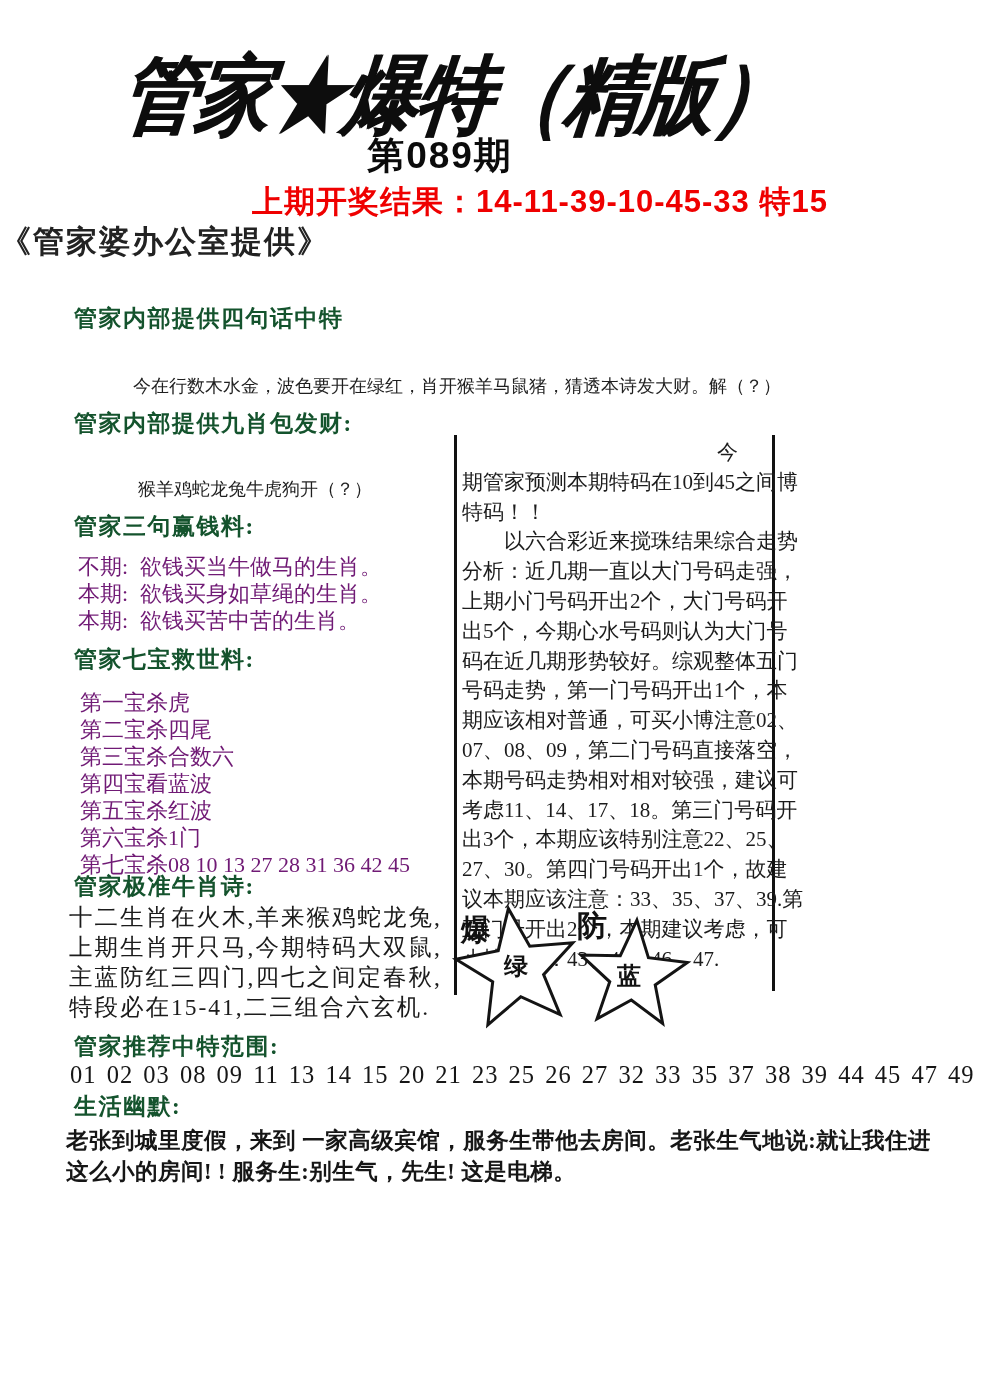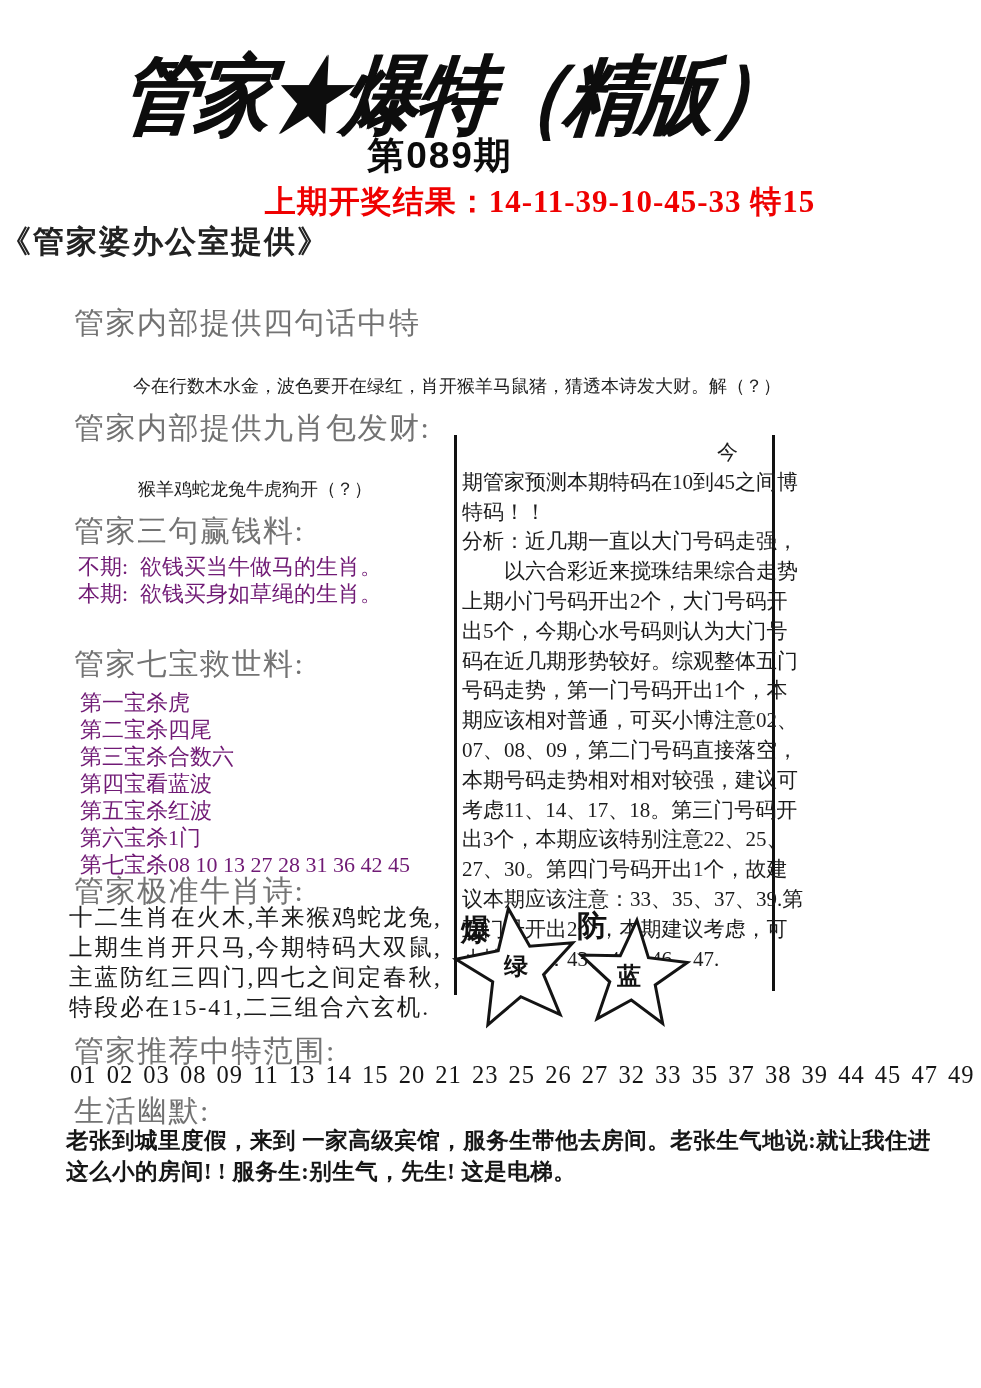--- a/index.html
+++ b/index.html
@@ -15,29 +15,29 @@
     transform:scaleX(0.88) skewX(-7deg);transform-origin:left top;
     letter-spacing:-2px;color:#0d0d0d;text-shadow:1.5px 0 0 #0d0d0d;
   }
   .issue{
     top:131px;left:0;width:880px;text-align:center;
     font-family:"Liberation Sans","DejaVu Sans",sans-serif;
     font-size:37px;font-weight:bold;letter-spacing:2px;color:#0b0b0b;
   }
   .result{
     top:181px;left:190px;width:700px;text-align:center;white-space:nowrap;
-    font-family:Liberation Serif, serif;
+    font-family:Liberation Sans, sans-serif;
     font-size:31px;font-weight:bold;letter-spacing:1px;
   }
   .provider{
     top:221px;left:0;width:936px;text-align:left;
     font-size:31px;font-weight:600;letter-spacing:2px;color:#222;
   }
   .h1{
-    left:74px;font-size:30px;font-weight:normal;letter-spacing:1.5px;color:#737373;white-space:nowrap;
+    left:74px;font-size:23px;font-weight:bold;letter-spacing:1.5px;color:#14532d;white-space:nowrap;
   }
   .body-line{font-size:18px;color:#1f1f1f;white-space:nowrap;}
   .row{white-space:nowrap;font-size:22px;color:#701a75;}
   .row .lbl{display:inline-block;}
   .row-qi .lbl{width:62px;}
   .row-bao .lbl{width:66px;}
   .poem-line{font-size:23.5px;letter-spacing:2px;color:#1b1b1b;white-space:nowrap;}
   .numbers{
     font-size:24.5px;letter-spacing:1px;word-spacing:3px;color:#161616;white-space:nowrap;
   }
@@ -73,20 +73,23 @@
   <div class="abs h1" style="top:408px">管家内部提供九肖包发财:</div>
   <div class="abs body-line" style="top:477px;left:138px">猴羊鸡蛇龙兔牛虎狗开（？）</div>
 
   <div class="abs h1" style="top:511px">管家三句赢钱料:</div>
   <div class="abs row row-qi" style="top:552px;left:78px">
     <span class="lbl">不期:</span><span>欲钱买当牛做马的生肖。</span>
   </div>
   <div class="abs row row-qi" style="top:579px;left:78px">
     <span class="lbl">本期:</span><span>欲钱买身如草绳的生肖。</span>
   </div>
+  <div class="abs row row-qi" style="top:606px;left:78px">
+    <span class="lbl">本期:</span><span>欲钱买苦中苦的生肖。</span>
+  </div>
 
   <div class="abs h1" style="top:644px">管家七宝救世料:</div>
   <div class="abs row row-bao" style="top:688px;left:80px">
     <span class="lbl">第一宝:</span><span>杀虎</span>
   </div>
   <div class="abs row row-bao" style="top:715px;left:80px">
     <span class="lbl">第二宝:</span><span>杀四尾</span>
   </div>
   <div class="abs row row-bao" style="top:742px;left:80px">
     <span class="lbl">第三宝:</span><span>杀合数六</span>
@@ -110,22 +113,22 @@
   <div class="abs poem-line" style="top:961px;left:69px">主蓝防红三四门,四七之间定春秋,</div>
   <div class="abs poem-line" style="top:991px;left:69px">特段必在15-41,二三组合六玄机.</div>
 
   <div class="abs vrule" style="left:454px;top:435px;height:560px"></div>
   <div class="abs vrule" style="left:772px;top:435px;height:556px"></div>
 
   <div class="abs rightcol">
     <div class="ln ln-right">今</div>
     <div class="ln">期管家预测本期特码在10到45之间博</div>
     <div class="ln">特码！！</div>
+    <div class="ln ln-indent">以六合彩近来搅珠结果综合走势</div>
     <div class="ln">分析：近几期一直以大门号码走强，</div>
-    <div class="ln ln-indent">以六合彩近来搅珠结果综合走势</div>
     <div class="ln">上期小门号码开出2个，大门号码开</div>
     <div class="ln">出5个，今期心水号码则认为大门号</div>
     <div class="ln">码在近几期形势较好。综观整体五门</div>
     <div class="ln">号码走势，第一门号码开出1个，本</div>
     <div class="ln">期应该相对普通，可买小博注意02、</div>
     <div class="ln">07、08、09，第二门号码直接落空，</div>
     <div class="ln">本期号码走势相对相对较强，建议可</div>
     <div class="ln">考虑11、14、17、18。第三门号码开</div>
     <div class="ln">出3个，本期应该特别注意22、25、</div>
     <div class="ln">27、30。第四门号码开出1个，故建</div>

